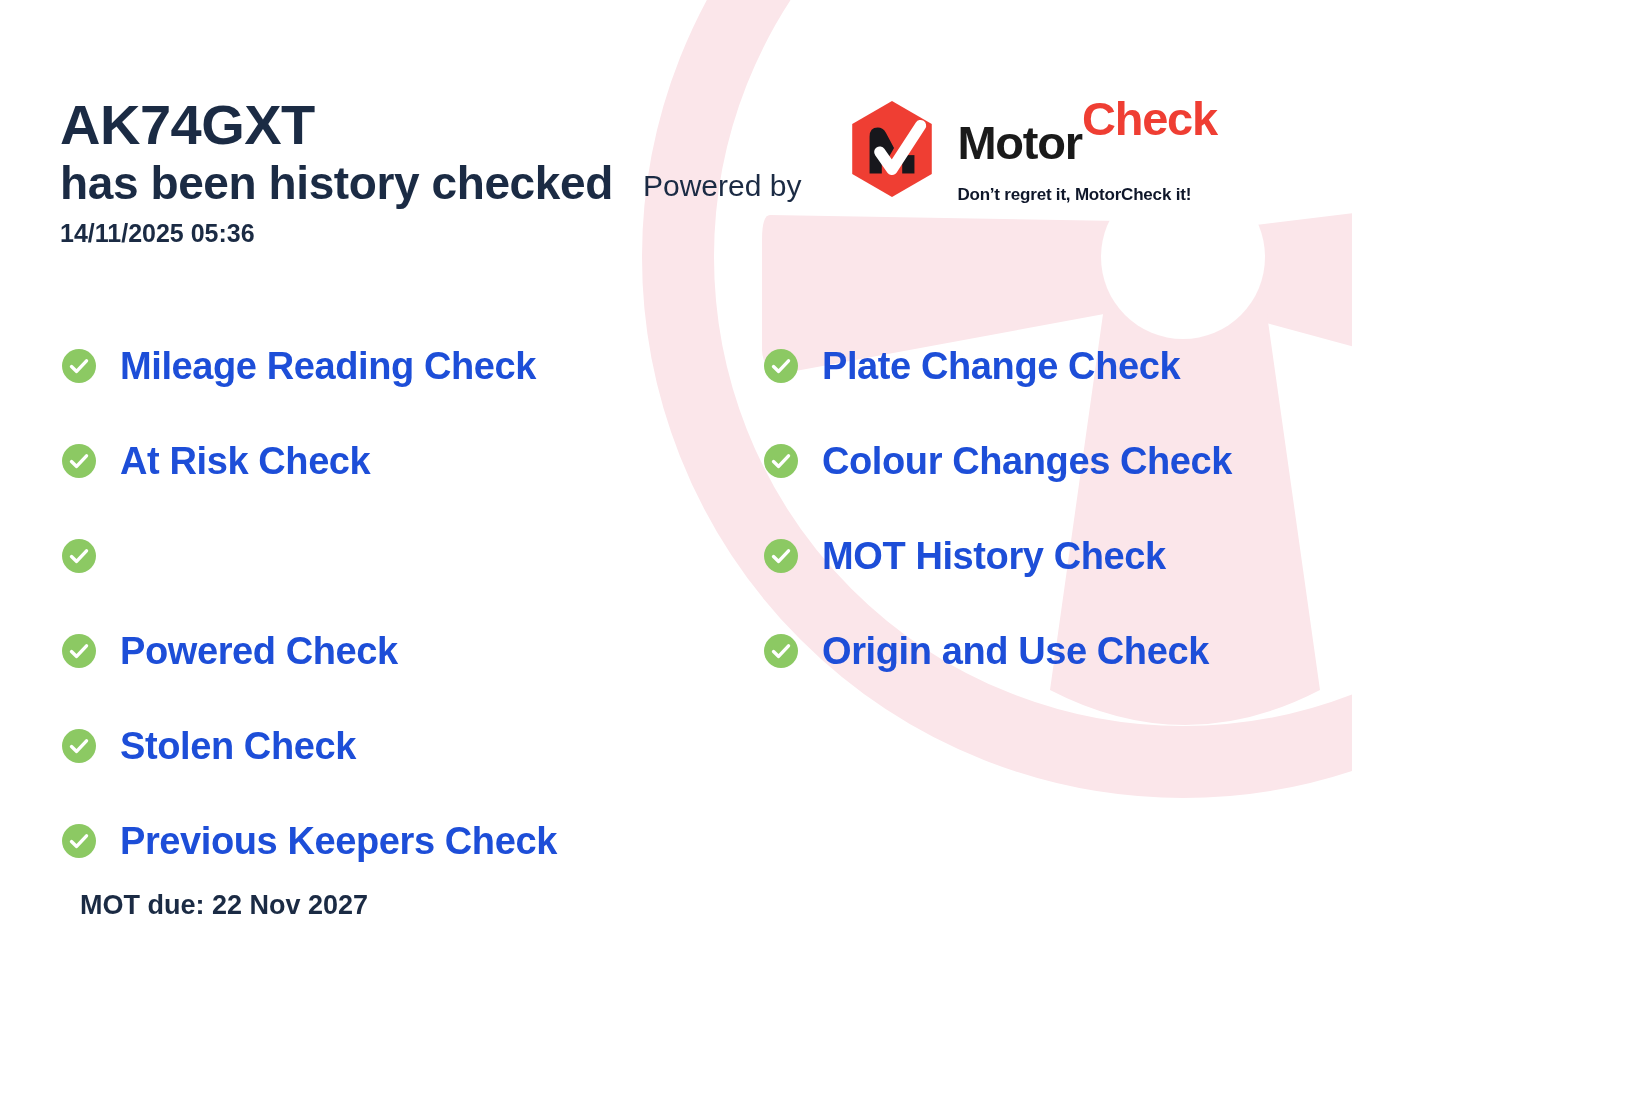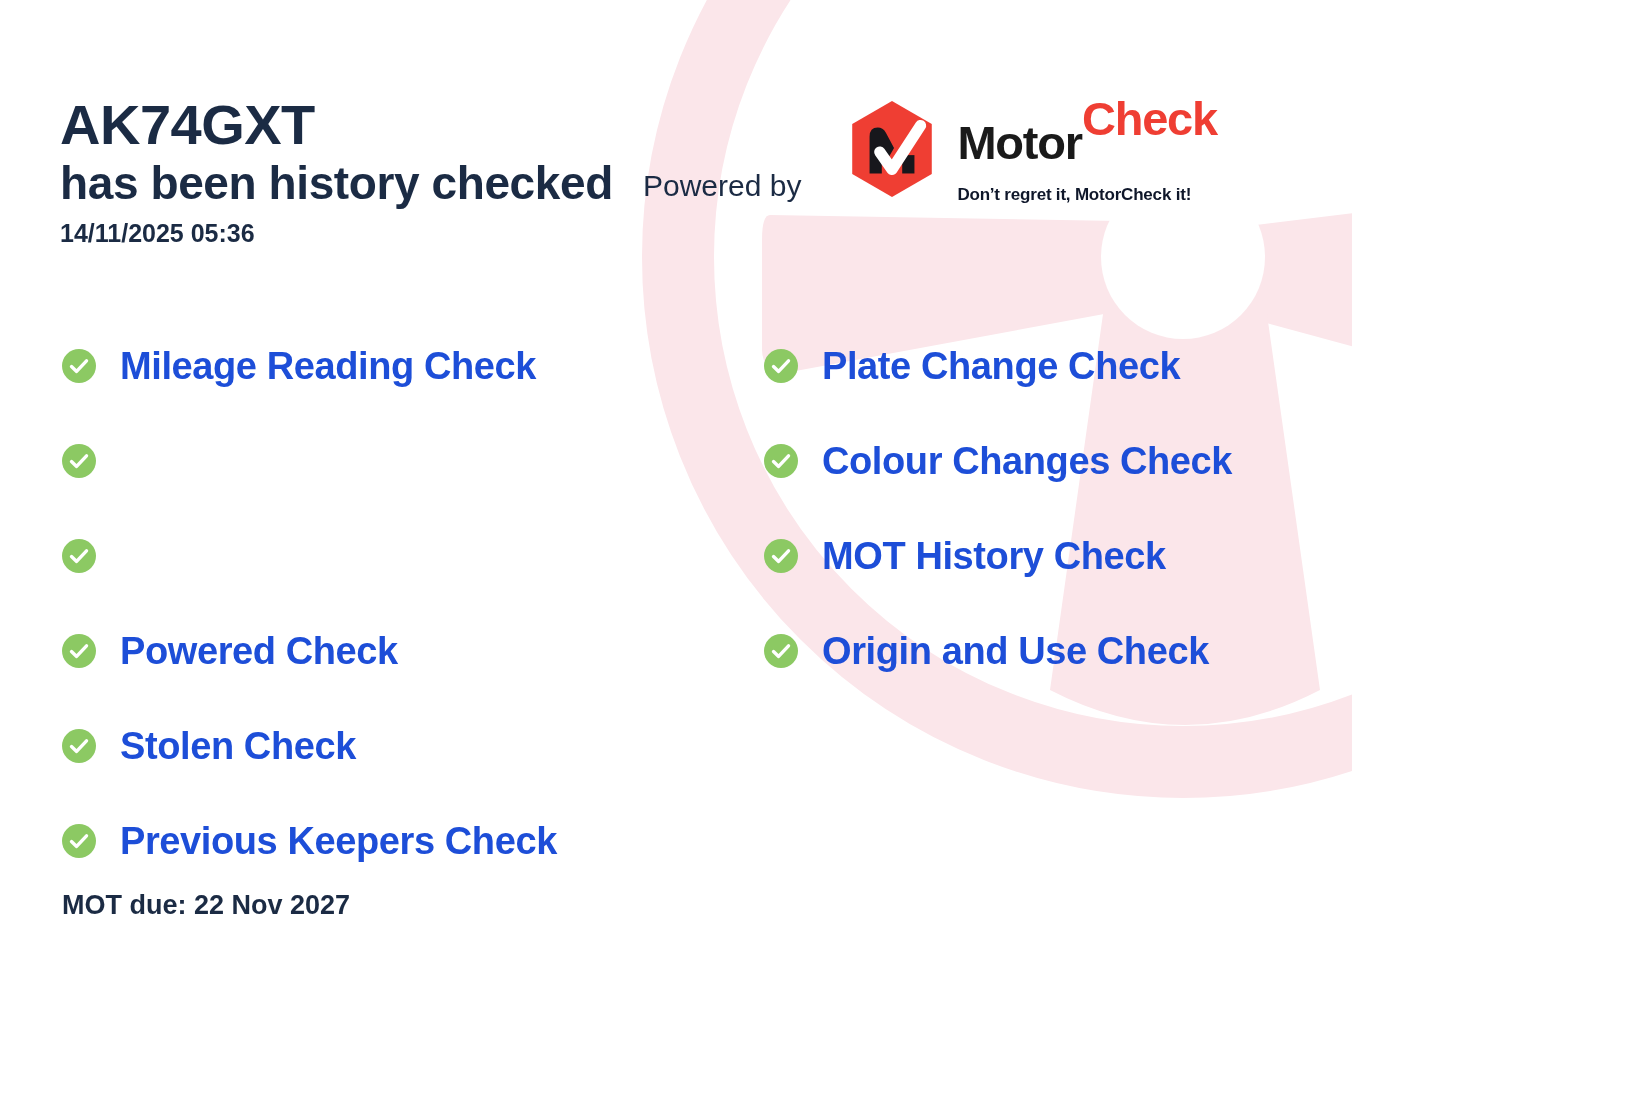--- a/index.html
+++ b/index.html
@@ -131,21 +131,21 @@
     font-weight: bold;
     color: #1d4ed8;
     letter-spacing: -0.4px;
     white-space: nowrap;
     line-height: 1;
   }
 
   
   #mot-due {
     position: absolute;
-    left: 62px;
+    left: 80px;
     top: 890px;
     font-size: 27px;
     font-weight: bold;
     color: #1b2b44;
     z-index: 3;
     white-space: nowrap;
   }
 </style>
 </head>
 <body>
@@ -207,20 +207,21 @@
         <path d="M9.5 17.6 L14.6 22.4 L24.5 11.8" fill="none" stroke="#ffffff" stroke-width="3.4" stroke-linecap="round" stroke-linejoin="round"></path>
       </svg>
       <span class="check-label">Mileage Reading Check</span>
     </div>
 
     <div class="check-item">
       <svg class="check-badge" viewBox="0 0 34 34">
         <circle cx="17" cy="17" r="17" fill="#8cc963"></circle>
         <path d="M9.5 17.6 L14.6 22.4 L24.5 11.8" fill="none" stroke="#ffffff" stroke-width="3.4" stroke-linecap="round" stroke-linejoin="round"></path>
       </svg>
+      <span class="check-label">At Risk Check</span>
     </div>
 
     <div class="check-item">
       <svg class="check-badge" viewBox="0 0 34 34">
         <circle cx="17" cy="17" r="17" fill="#8cc963"></circle>
         <path d="M9.5 17.6 L14.6 22.4 L24.5 11.8" fill="none" stroke="#ffffff" stroke-width="3.4" stroke-linecap="round" stroke-linejoin="round"></path>
       </svg>
     </div>
 
     <div class="check-item">

